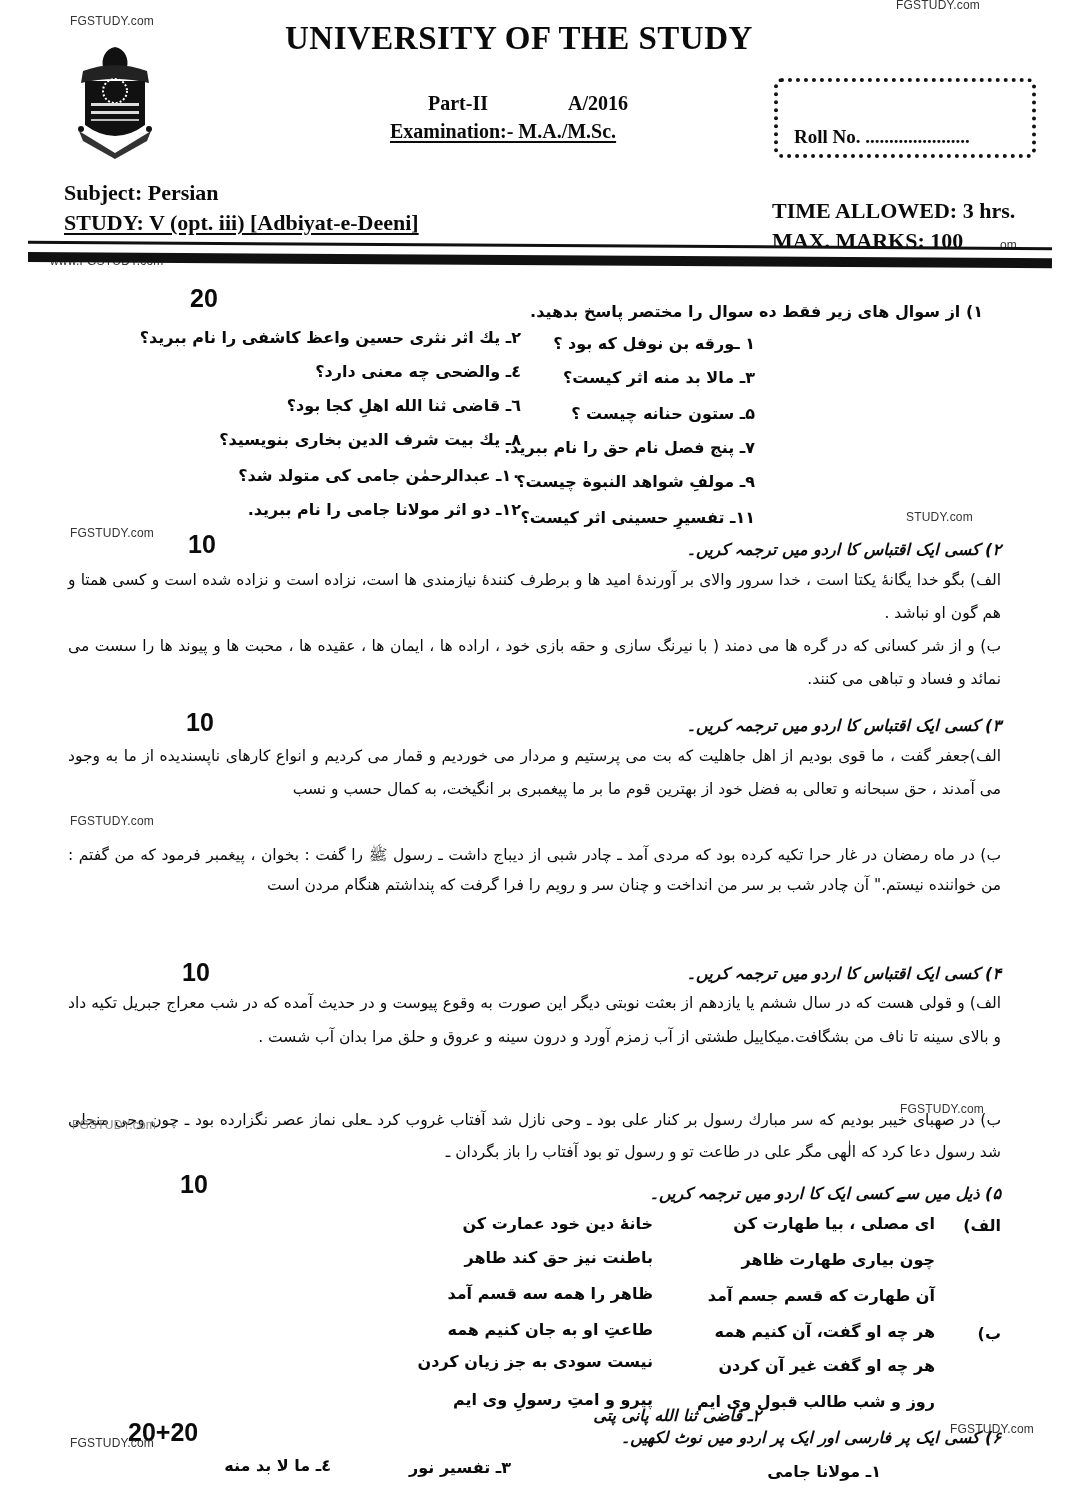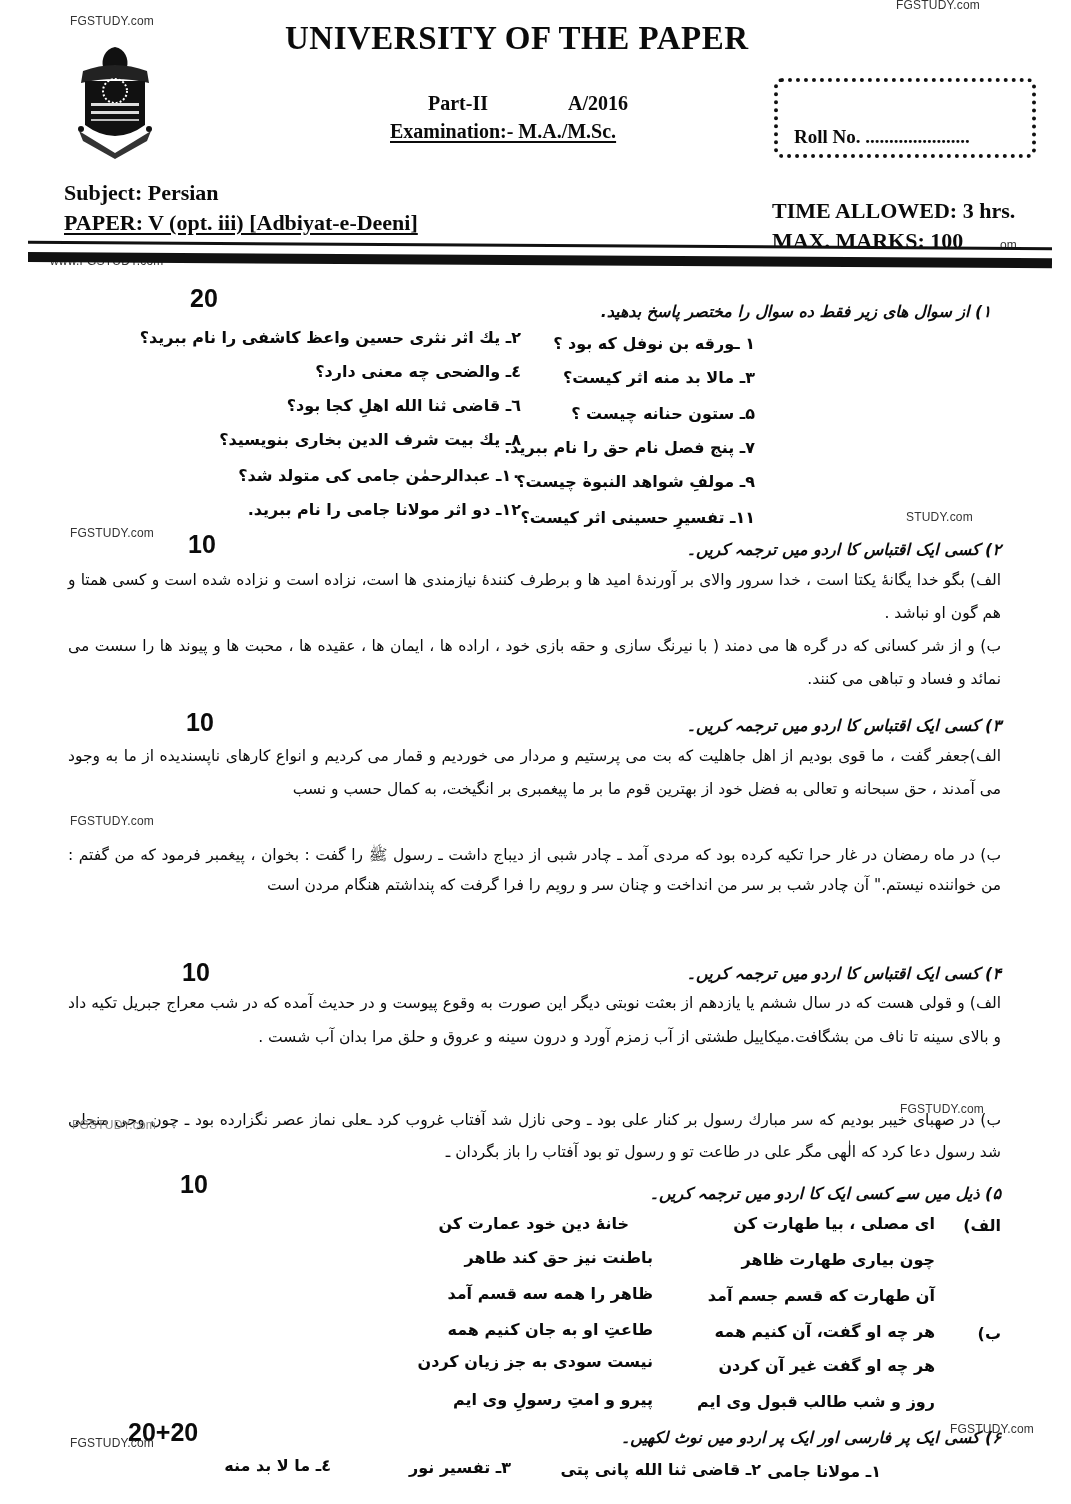--- a/index.html
+++ b/index.html
@@ -74,40 +74,40 @@
     <circle cx="40" cy="46" r="12" fill="none" stroke="#fff" stroke-width="2" stroke-dasharray="2 2"></circle>
     <rect x="16" y="58" width="48" height="3" fill="#ddd"></rect>
     <rect x="16" y="66" width="48" height="3" fill="#ddd"></rect>
     <rect x="16" y="74" width="48" height="2" fill="#bbb"></rect>
     <path d="M4 86 L40 108 L76 86 L72 96 L40 114 L8 96 Z" fill="#333"></path>
     <circle cx="6" cy="84" r="3" fill="#111"></circle>
     <circle cx="74" cy="84" r="3" fill="#111"></circle>
   </svg>
 </div>
 
-<div class="abs title">UNIVERSITY OF THE PAPER</div>
+<div class="abs title">UNIVERSITY OF THE STUDY</div>
 <div class="abs hdr" style="left:428px;top:92px;">Part-II</div>
 <div class="abs hdr" style="left:568px;top:92px;">A/2016</div>
 <div class="abs hdr u" style="left:390px;top:120px;">Examination:- M.A./M.Sc.</div>
 
 <div class="abs roll-box">
   <span class="roll-label">Roll No. ......................</span>
 </div>
 
 <div class="abs big-hdr" style="left:64px;top:180px;">Subject: Persian</div>
-<div class="abs big-hdr u" style="left:64px;top:210px;">PAPER: V (opt. iii) [Adbiyat-e-Deeni]</div>
+<div class="abs big-hdr u" style="left:64px;top:210px;">STUDY: V (opt. iii) [Adbiyat-e-Deeni]</div>
 <div class="abs big-hdr" style="left:772px;top:198px;">TIME ALLOWED: 3 hrs.</div>
 <div class="abs big-hdr" style="left:772px;top:228px;">MAX. MARKS: 100</div>
 <div class="wm" style="left:1000px;top:238px;">om</div>
 
 <div class="rule" style="left:28px;top:244px;width:1024px;height:3px;transform:rotate(0.35deg);"></div>
 <div class="rule" style="left:28px;top:252px;width:1024px;height:10px;transform:rotate(0.35deg);transform-origin:left;"></div>
 
 <div class="marks" style="left:190px;top:284px;">20</div>
-<div class="rtl" style="right:80px;top:304px;font-style:italic;">۱) از سوال های زیر فقط ده سوال را مختصر پاسخ بدهید.</div>
+<div class="rtl" style="right:88px;top:304px;">۱) از سوال های زیر فقط ده سوال را مختصر پاسخ بدهید.</div>
 
 <div class="rtl" style="right:316px;top:336px;">۱ ـورقه بن نوفل که بود ؟</div>
 <div class="rtl" style="right:316px;top:370px;">۳ـ مالا بد منه اثر کیست؟</div>
 <div class="rtl" style="right:316px;top:406px;">۵ـ ستون حنانه چیست ؟</div>
 <div class="rtl" style="right:316px;top:440px;">۷ـ پنج فصل نام حق را نام ببرید.</div>
 <div class="rtl" style="right:316px;top:474px;">۹ـ مولفِ شواهد النبوة چیست؟</div>
 <div class="rtl" style="right:316px;top:510px;">۱۱ـ تفسیرِ حسینی اثر کیست؟</div>
 <div class="wm" style="left:906px;top:510px;">STUDY.com</div>
 
 <div class="rtl" style="right:550px;top:330px;">۲ـ یك اثر نثری حسین واعظ کاشفی را نام ببرید؟</div>
@@ -135,21 +135,21 @@
 <div class="para" style="left:68px;right:70px;top:986px;line-height:34px;">الف) و قولی هست که در سال ششم یا یازدهم از بعثت نوبتی دیگر این صورت به وقوع پیوست و در حدیث آمده که در شب معراج جبریل تکیه داد و بالای سینه تا ناف من بشگافت.میکاییل طشتی از آب زمزم آورد و درون سینه و عروق و حلق مرا بدان آب شست .</div>
 <div class="wm" style="left:900px;top:1102px;">FGSTUDY.com</div>
 <div class="para" style="left:68px;right:70px;top:1104px;line-height:32px;">ب) در صهبای خیبر بودیم که سر مبارك رسول بر کنار علی بود ـ وحی نازل شد آفتاب غروب کرد ـعلی نماز عصر نگزارده بود ـ چون وحی منجلی شد رسول دعا کرد که الٰهی مگر علی در طاعت تو و رسول تو بود آفتاب را باز بگردان ـ</div>
 <div class="wm" style="left:72px;top:1118px;color:#888;">FGSTUDY.com</div>
 
 <div class="marks" style="left:180px;top:1170px;">10</div>
 <div class="qhead" style="right:70px;top:1184px;">۵) ذیل میں سے کسی ایک کا اردو میں ترجمہ کریں۔</div>
 
 <div class="rtl" style="right:70px;top:1218px;">الف)</div>
 <div class="rtl" style="right:136px;top:1216px;">ای مصلی ، بیا طهارت کن</div>
-<div class="rtl" style="right:442px;top:1216px;text-align:center;">خانهٔ دین خود عمارت کن</div>
+<div class="rtl" style="right:418px;top:1216px;text-align:center;">خانهٔ دین خود عمارت کن</div>
 
 <div class="rtl" style="right:136px;top:1252px;">چون بیاری طهارت ظاهر</div>
 <div class="rtl" style="right:418px;top:1250px;">باطنت نیز حق کند طاهر</div>
 
 <div class="rtl" style="right:136px;top:1288px;">آن طهارت که قسم جسم آمد</div>
 <div class="rtl" style="right:418px;top:1286px;text-align:right;">ظاهر را همه سه قسم آمد</div>
 
 <div class="rtl" style="right:70px;top:1326px;">ب)</div>
 <div class="rtl" style="right:136px;top:1324px;">هر چه او گفت، آن کنیم همه</div>
 <div class="rtl" style="right:418px;top:1322px;">طاعتِ او به جان کنیم همه</div>
@@ -159,15 +159,15 @@
 
 <div class="rtl" style="right:136px;top:1394px;">روز و شب طالب قبول وی ایم</div>
 <div class="rtl" style="right:418px;top:1392px;">پیرو و امتِ رسولِ وی ایم</div>
 
 <div class="marks" style="left:128px;top:1418px;">20+20</div>
 <div class="wm" style="left:70px;top:1436px;">FGSTUDY.com</div>
 <div class="wm" style="left:950px;top:1422px;">FGSTUDY.com</div>
 <div class="qhead" style="right:70px;top:1428px;">۶) کسی ایک پر فارسی اور ایک پر اردو میں نوٹ لکھیں۔</div>
 
 <div class="rtl" style="right:190px;top:1464px;">۱ـ مولانا جامی</div>
-<div class="rtl" style="right:310px;top:1462px;">۲ـ قاضی ثنا الله پانی پتی</div>
+<div class="rtl" style="right:310px;top:1408px;font-style:italic;">۲ـ قاضی ثنا الله پانی پتی</div>
 <div class="rtl" style="right:560px;top:1460px;">۳ـ تفسیر نور</div>
 <div class="rtl" style="right:740px;top:1458px;">٤ـ ما لا بد منه</div>
 
 </body></html>

